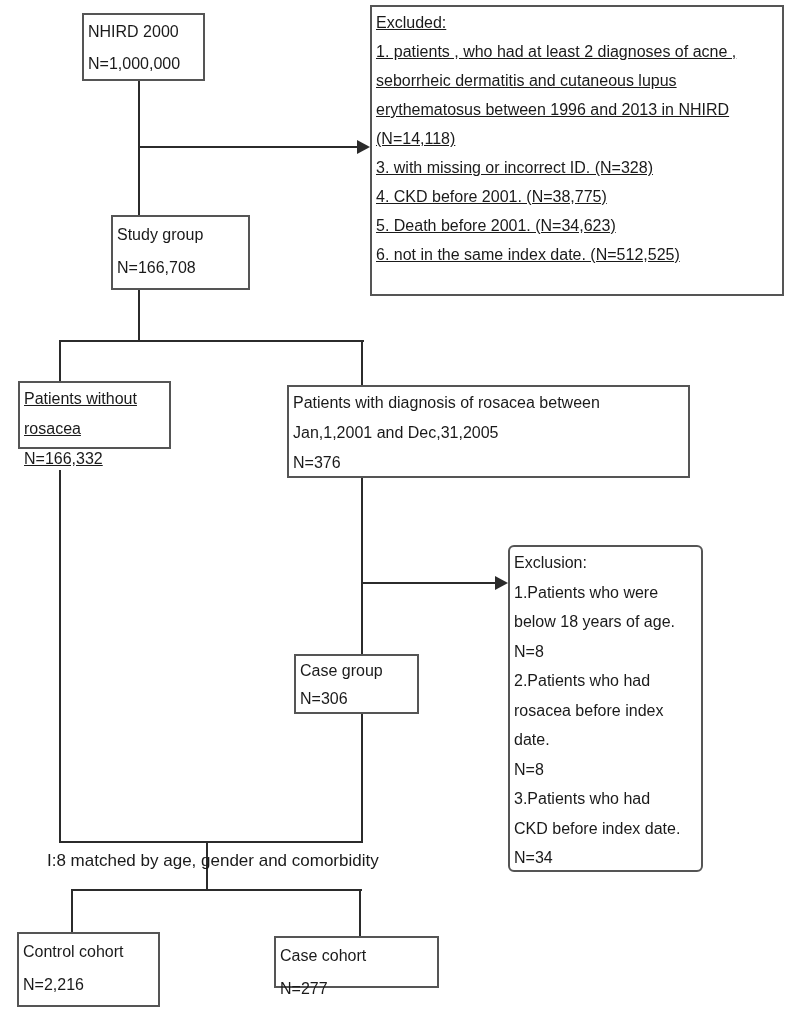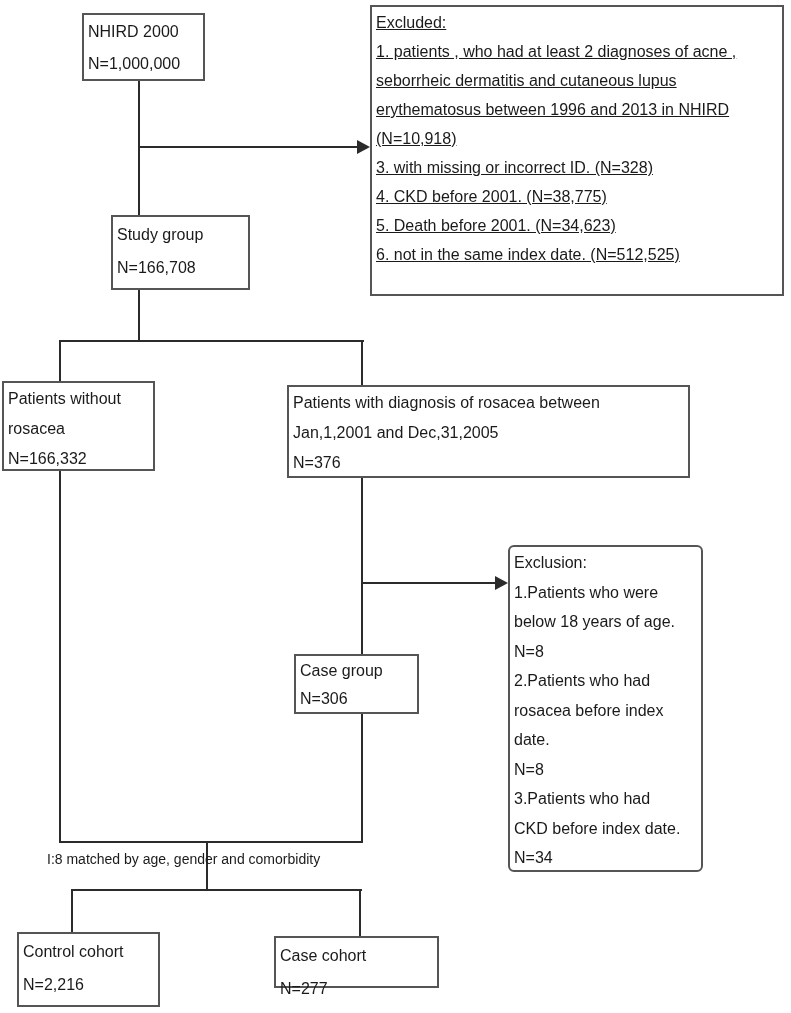--- a/index.html
+++ b/index.html
@@ -30,21 +30,21 @@
   .line.h { height: 2px; }
   .arrowhead {
     position: absolute;
     width: 0; height: 0;
     border-top: 7px solid transparent;
     border-bottom: 7px solid transparent;
     border-left: 13px solid var(--line-color, #2b2b2b);
   }
   .free-label {
     position: absolute;
-    font-size: 14px;
+    font-size: 17px;
     white-space: nowrap;
   }
 </style>
 </head>
 <body>
 
 <div class="canvas">
 
   <div class="line v" style="left:138px; top:81px;  height:134px;"></div>
   <div class="line h" style="left:139px; top:146px; width:219px;"></div>
@@ -67,33 +67,33 @@
   <div class="box" style="left:82px; top:13px; width:123px; height:68px; line-height:32px;">
     <div class="bl">NHIRD 2000</div>
     <div class="bl">N=1,000,000</div>
   </div>
 
   <div class="box" style="left:370px; top:5px; width:414px; height:291px; line-height:29px;text-decoration:underline;">
     <div class="bl">Excluded:</div>
     <div class="bl">1. patients , who had at least 2 diagnoses of acne ,</div>
     <div class="bl">seborrheic dermatitis and cutaneous lupus</div>
     <div class="bl">erythematosus between 1996 and 2013 in NHIRD</div>
-    <div class="bl">(N=10,918)</div>
+    <div class="bl">(N=14,118)</div>
     <div class="bl">3. with missing or incorrect ID. (N=328)</div>
     <div class="bl">4. CKD before 2001. (N=38,775)</div>
     <div class="bl">5. Death before 2001. (N=34,623)</div>
     <div class="bl">6. not in the same index date. (N=512,525)</div>
   </div>
 
   <div class="box" style="left:83px; top:215px; width:139px; height:75px; line-height:33px;margin-left:28px;">
     <div class="bl">Study group</div>
     <div class="bl">N=166,708</div>
   </div>
 
-  <div class="box" style="left:2px; top:381px; width:153px; height:90px; line-height:30px;">
+  <div class="box" style="left:18px; top:381px; width:153px; height:68px; line-height:30px;text-decoration:underline;">
     <div class="bl">Patients without</div>
     <div class="bl">rosacea</div>
     <div class="bl">N=166,332</div>
   </div>
 
   <div class="box" style="left:287px; top:385px; width:403px; height:93px; line-height:30px;">
     <div class="bl">Patients with diagnosis of rosacea between</div>
     <div class="bl">Jan,1,2001 and Dec,31,2005</div>
     <div class="bl">N=376</div>
   </div>

